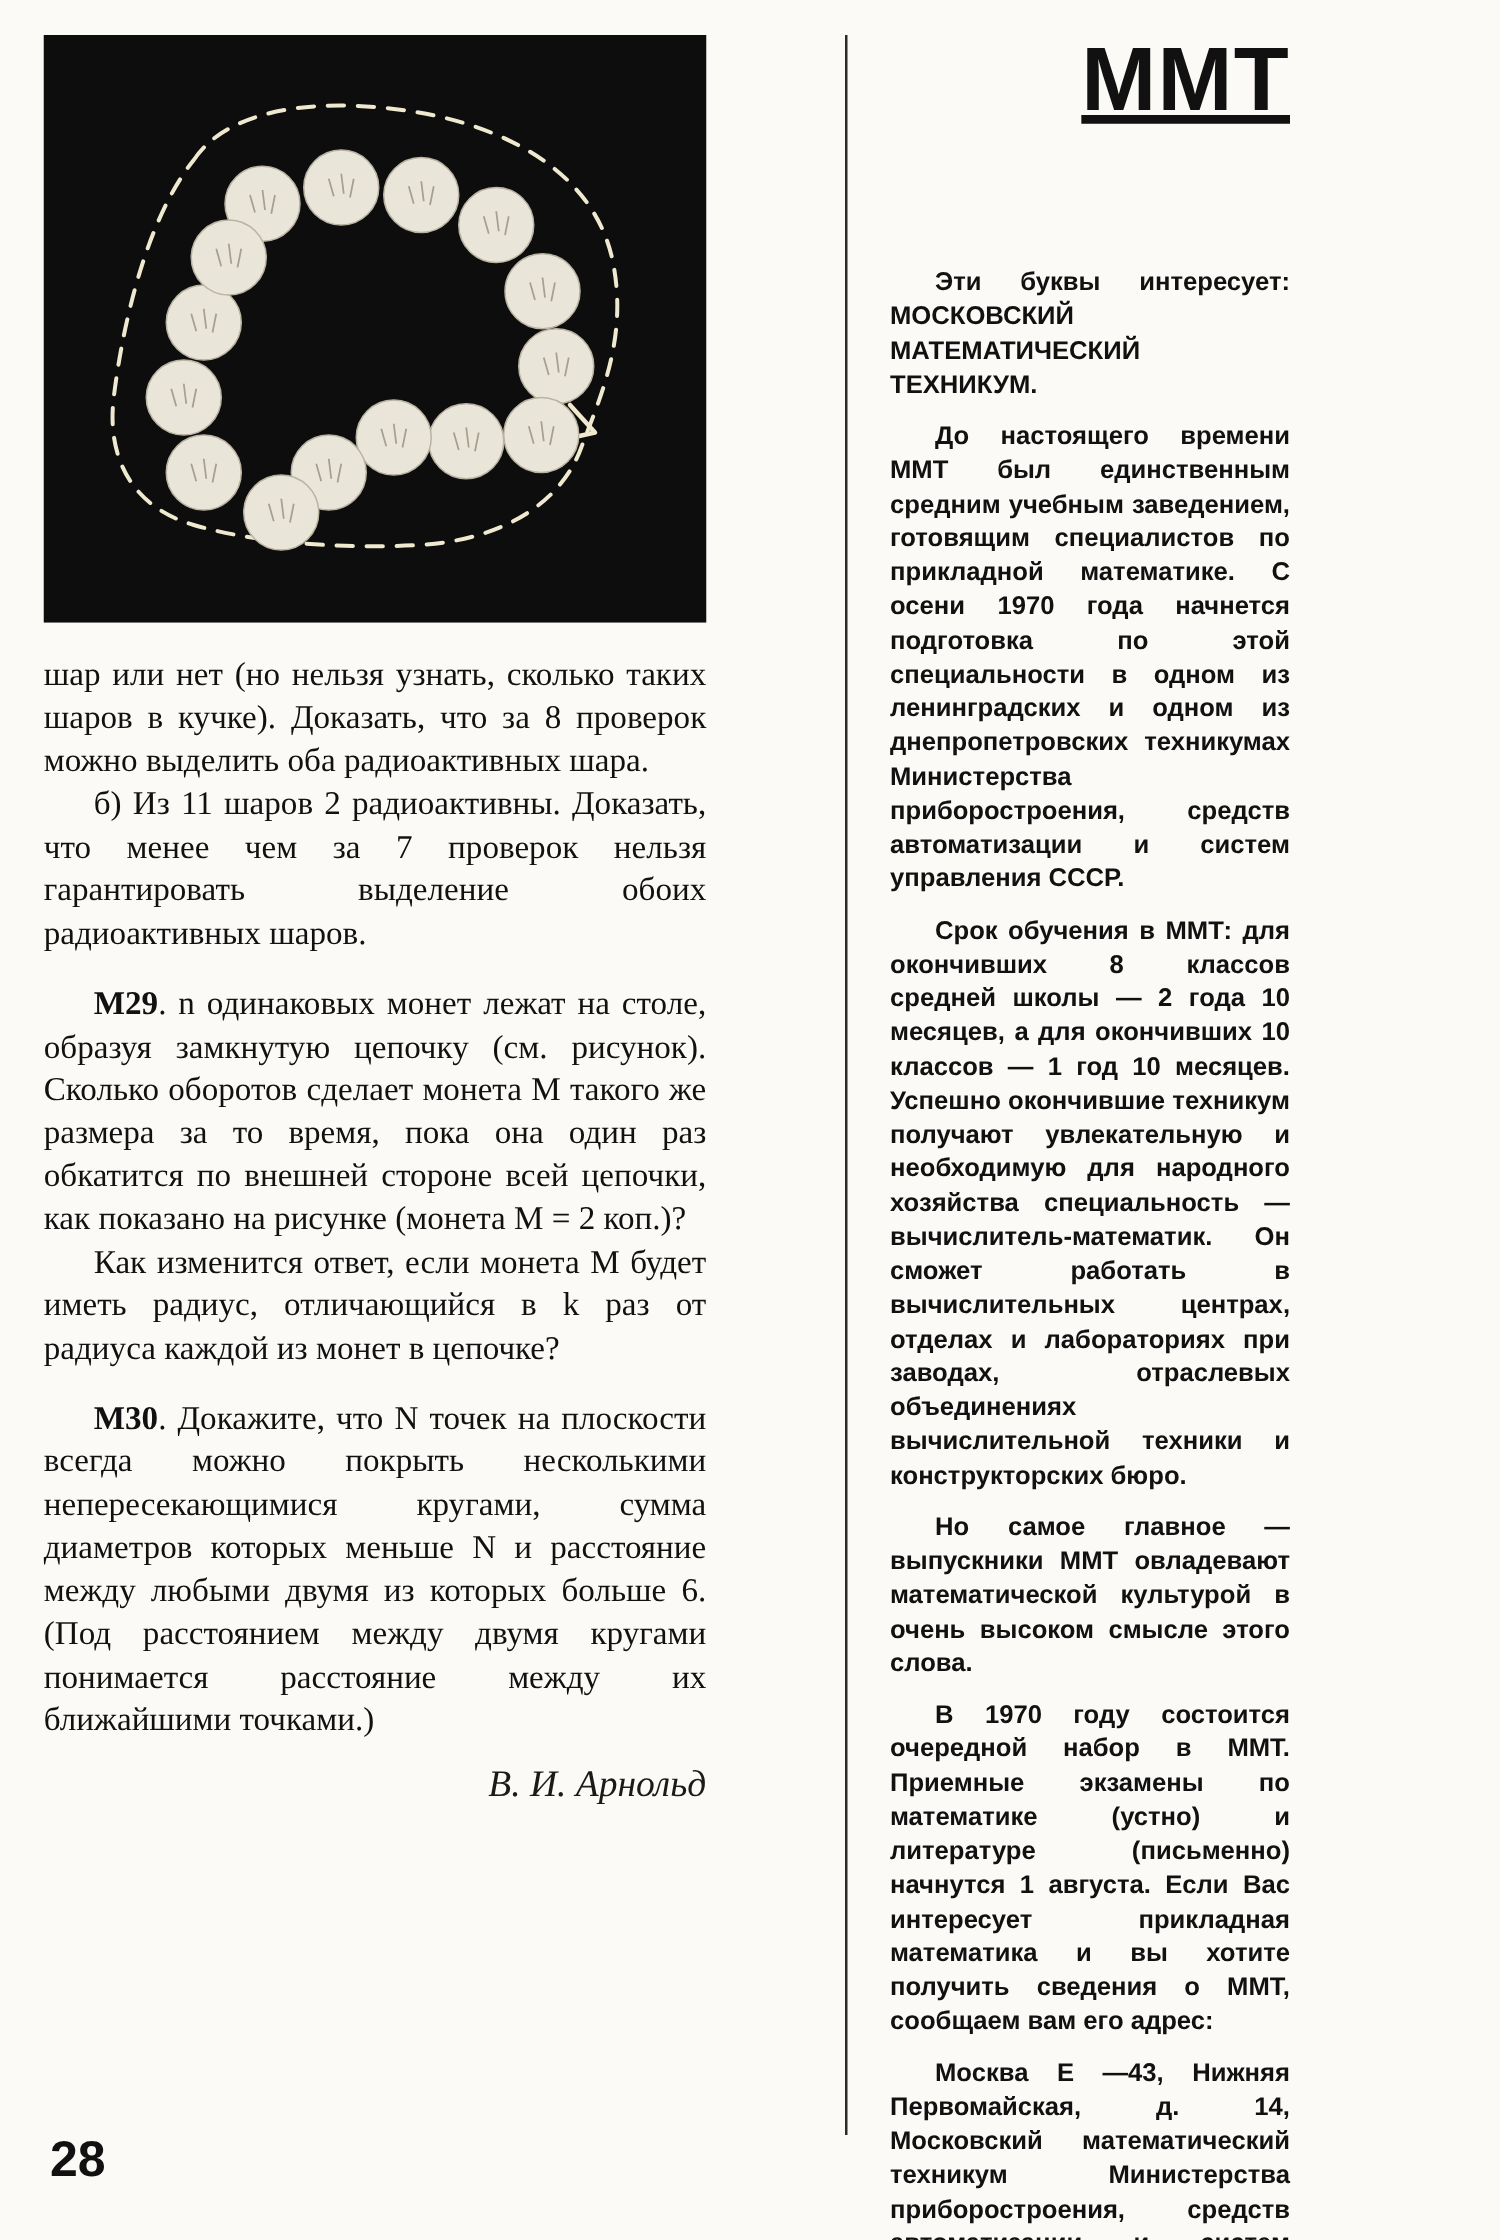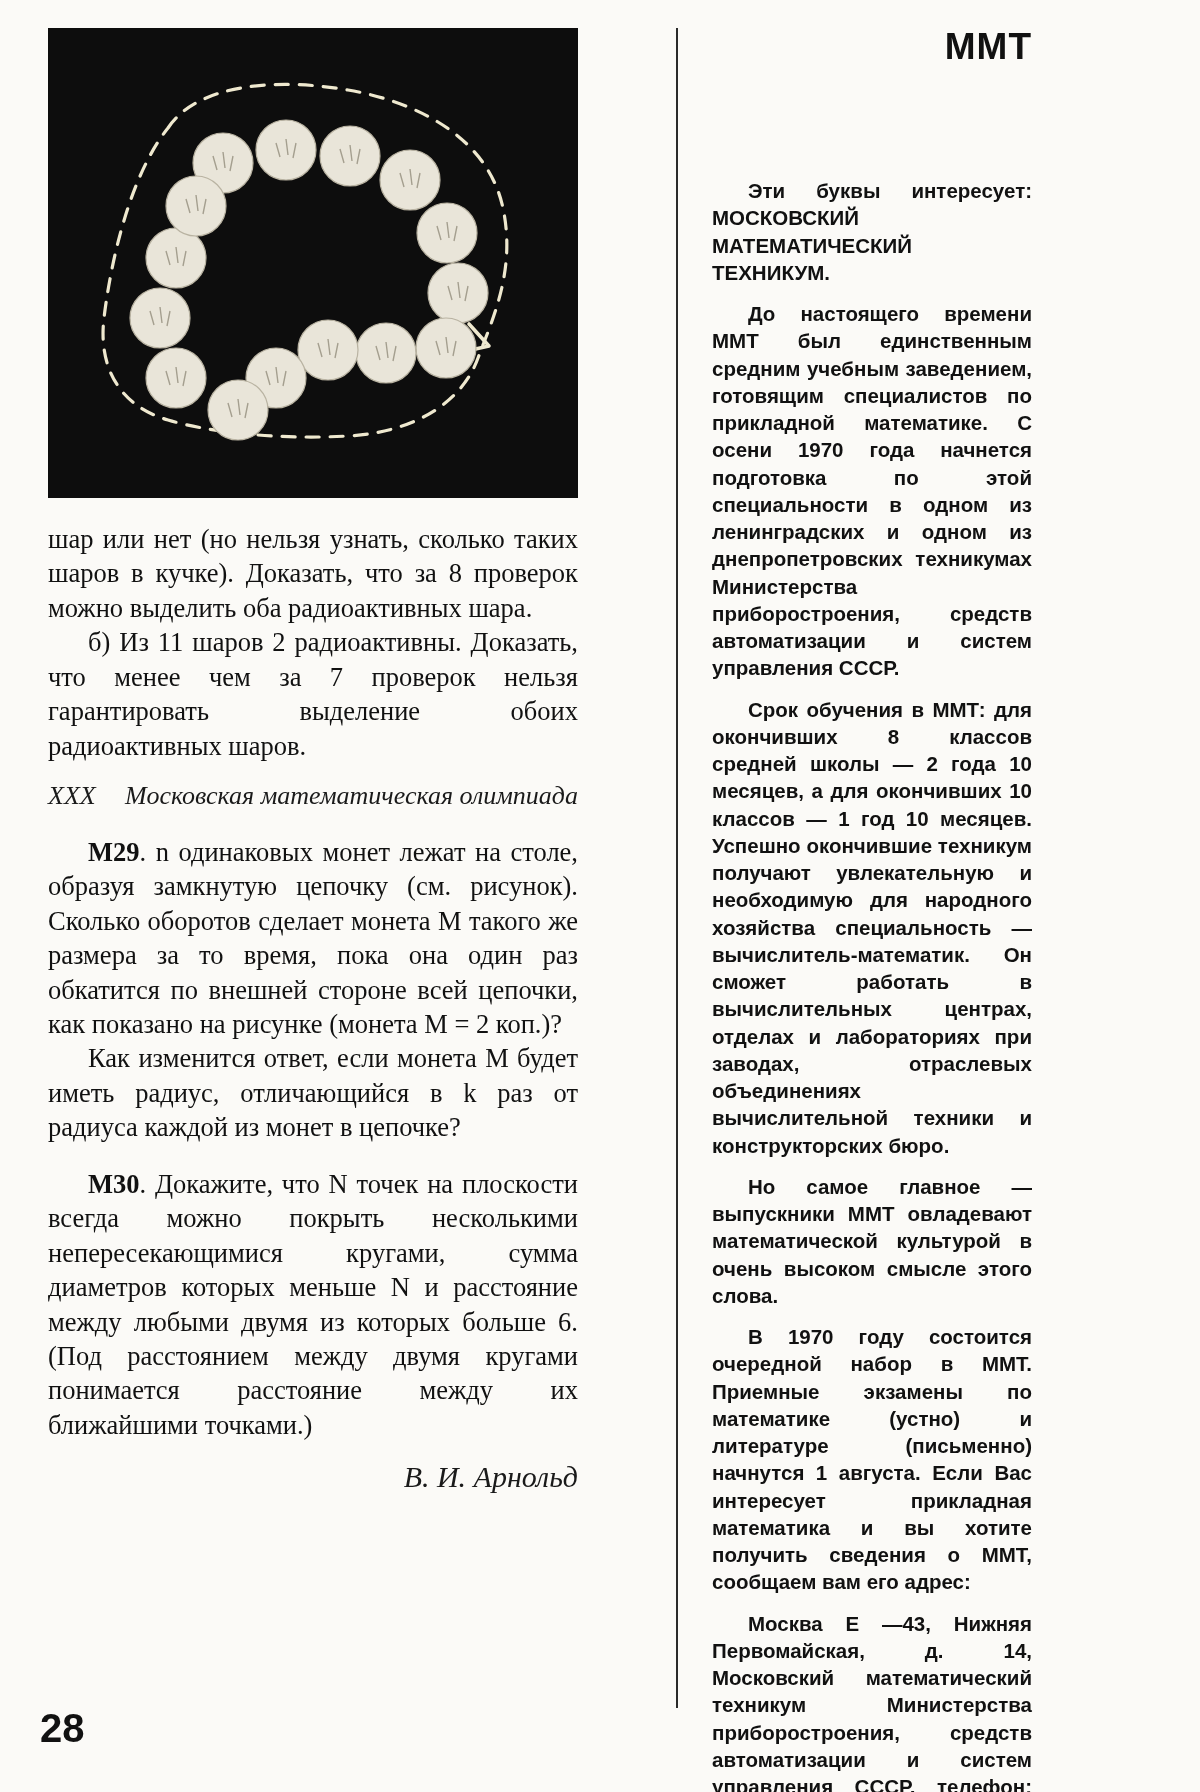--- a/index.html
+++ b/index.html
@@ -18,21 +18,21 @@
 
   .page {
     position: absolute;
     inset: 0;
     background: #fbfaf7;
   }
 
   
   .left-col {
     position: absolute;
-    left: 48px;
+    left: 35px;
     top: 28px;
     width: 530px;
   }
 
   .figure {
     width: 530px;
     height: 470px;
     background: #0d0d0d;
     position: relative;
     overflow: hidden;
@@ -100,27 +100,28 @@
   
   .right-col {
     position: absolute;
     left: 712px;
     top: 28px;
     width: 320px;
   }
   .mmt-title {
     font-family: "Liberation Sans", sans-serif;
     font-weight: 700;
-    font-size: 37px;
+    font-size: 72px;
     letter-spacing: 1px;
     text-align: right;
     color: #111;
     margin: 0 0 0 0;
     padding-right: 0px;
     line-height: 1;
+    text-decoration: underline;
   }
   .right-body {
     margin-top: 112px;
     font-family: "Liberation Sans", sans-serif;
     font-size: 20.5px;
     line-height: 1.33;
     text-align: justify;
     font-weight: 700;
     color: #111;
   }
@@ -183,24 +184,20 @@
           <path d="M138 171 l4 14 M148 167 l2 16 M158 171 l-3 15"></path>
         </g>
       </svg>
     </div>
 
     <div class="body-text" style="margin-top:24px;">
       <p class="noindent">шар или нет (но нельзя узнать, сколько таких шаров в кучке). Доказать, что за 8 проверок можно выделить оба радиоактивных шара.</p>
       <p>б) Из 11 шаров 2 радиоактивны. Доказать, что менее чем за 7 проверок нельзя гарантировать выделение обоих радиоактивных шаров.</p>
     </div>
 
-    <div class="attribution">
-      <span class="xxx">XXX</span>
-      <span>Московская математическая олимпиада</span>
-    </div>
 
     <div class="body-text prob">
       <p>
         <b>M29</b><span>. n одинаковых монет лежат на столе, образуя замкнутую цепочку (см. рисунок). Сколько оборотов сделает монета M такого же размера за то время, пока она один раз обкатится по внешней стороне всей цепочки, как показано на рисунке (монета M = 2 коп.)?</span>
       </p>
       <p>Как изменится ответ, если монета M будет иметь радиус, отличающийся в k раз от радиуса каждой из монет в цепочке?</p>
     </div>
 
     <div class="body-text prob">
       <p>

